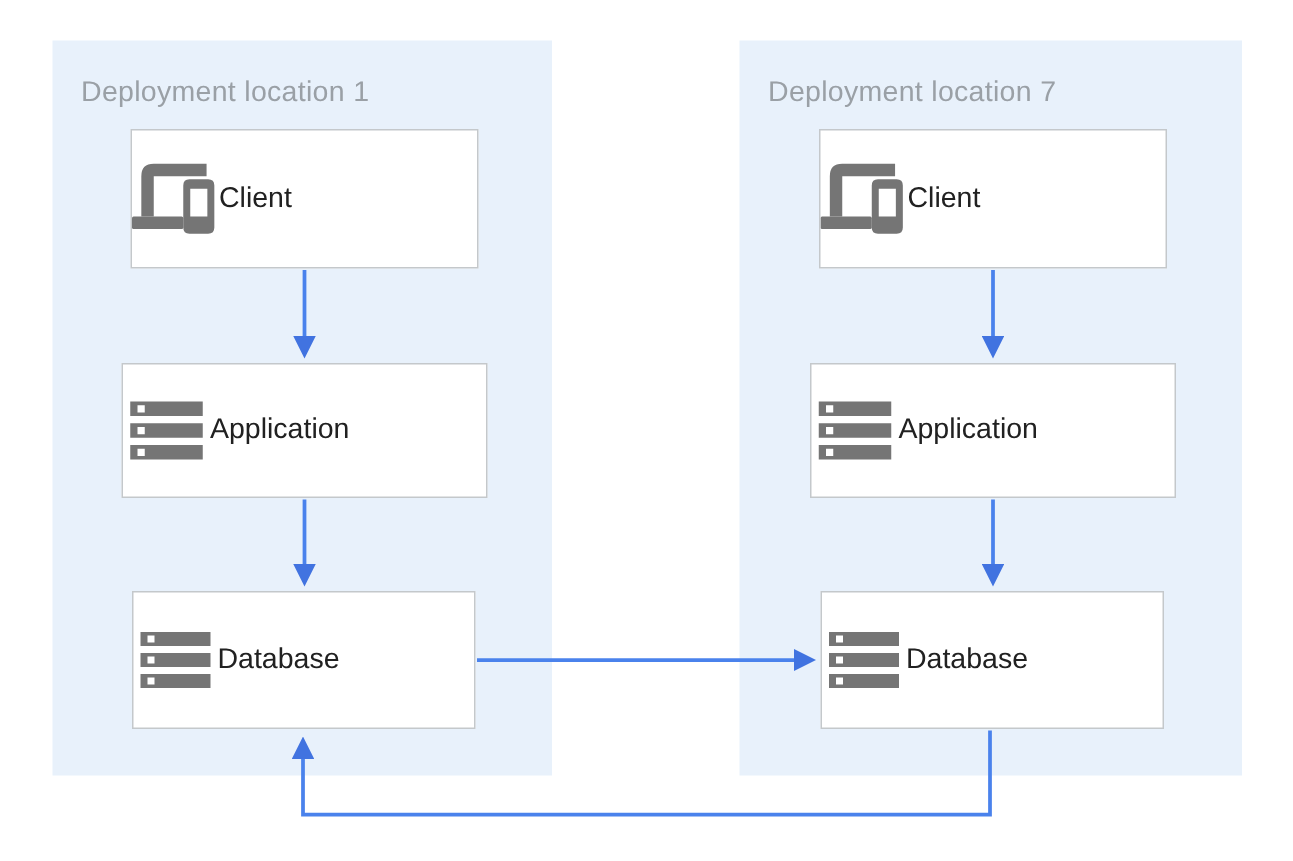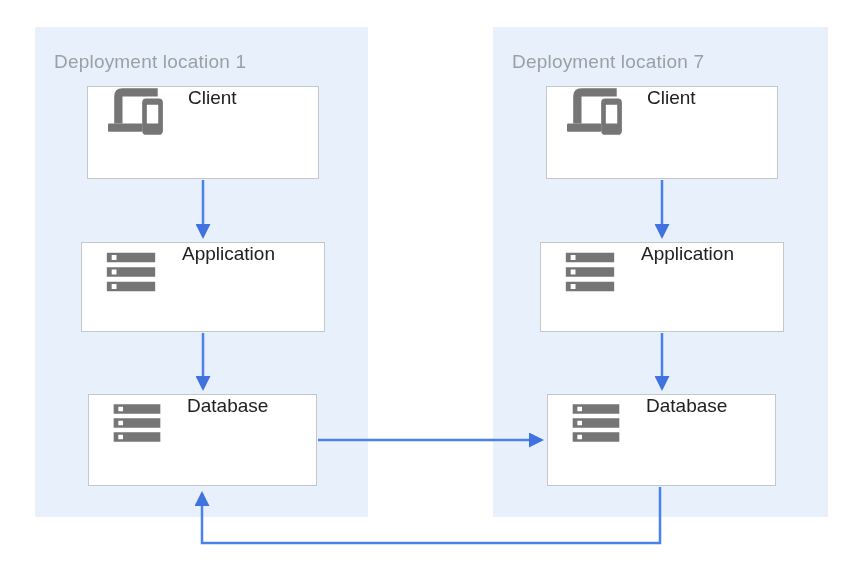--- a/index.html
+++ b/index.html
@@ -4,22 +4,22 @@
 <style>
   html,body{margin:0;padding:0;}
   body{font-family:"Liberation Sans","DejaVu Sans",sans-serif;background:#ffffff;}
   .canvas{position:relative;width:862px;height:574px;background:#ffffff;overflow:hidden;}
 
   .panel{position:absolute;background:#E8F1FB;}
   .panel-1{left:35px;top:27px;width:333px;height:490px;}
   .panel-2{left:493px;top:27px;width:335px;height:490px;}
   .panel-title{margin:0;padding:24px 0 0 19px;font-size:19px;font-weight:400;color:#9AA0A6;letter-spacing:.2px;}
 
-  .node{position:absolute;display:flex;align-items:flex-start;box-sizing:border-box;
-        background:#ffffff;border:1px solid #C4C8CB;padding-left:20px;gap:22px;}
+  .node{position:absolute;display:flex;align-items:center;box-sizing:border-box;
+        background:#ffffff;border:1px solid #C4C8CB;}
   .n-client-1{left:87px;top:86px;width:232px;height:93px;}
   .n-app-1{left:81px;top:242px;width:244px;height:90px;}
   .n-db-1{left:88px;top:394px;width:229px;height:92px;}
   .n-client-2{left:546px;top:86px;width:232px;height:93px;}
   .n-app-2{left:540px;top:242px;width:244px;height:90px;}
   .n-db-2{left:547px;top:394px;width:229px;height:92px;}
 
   .node .label{font-size:19px;color:#212121;}
   .icon{display:flex;align-items:center;justify-content:center;color:#757575;}
   .icon svg{display:block;fill:currentColor;}

